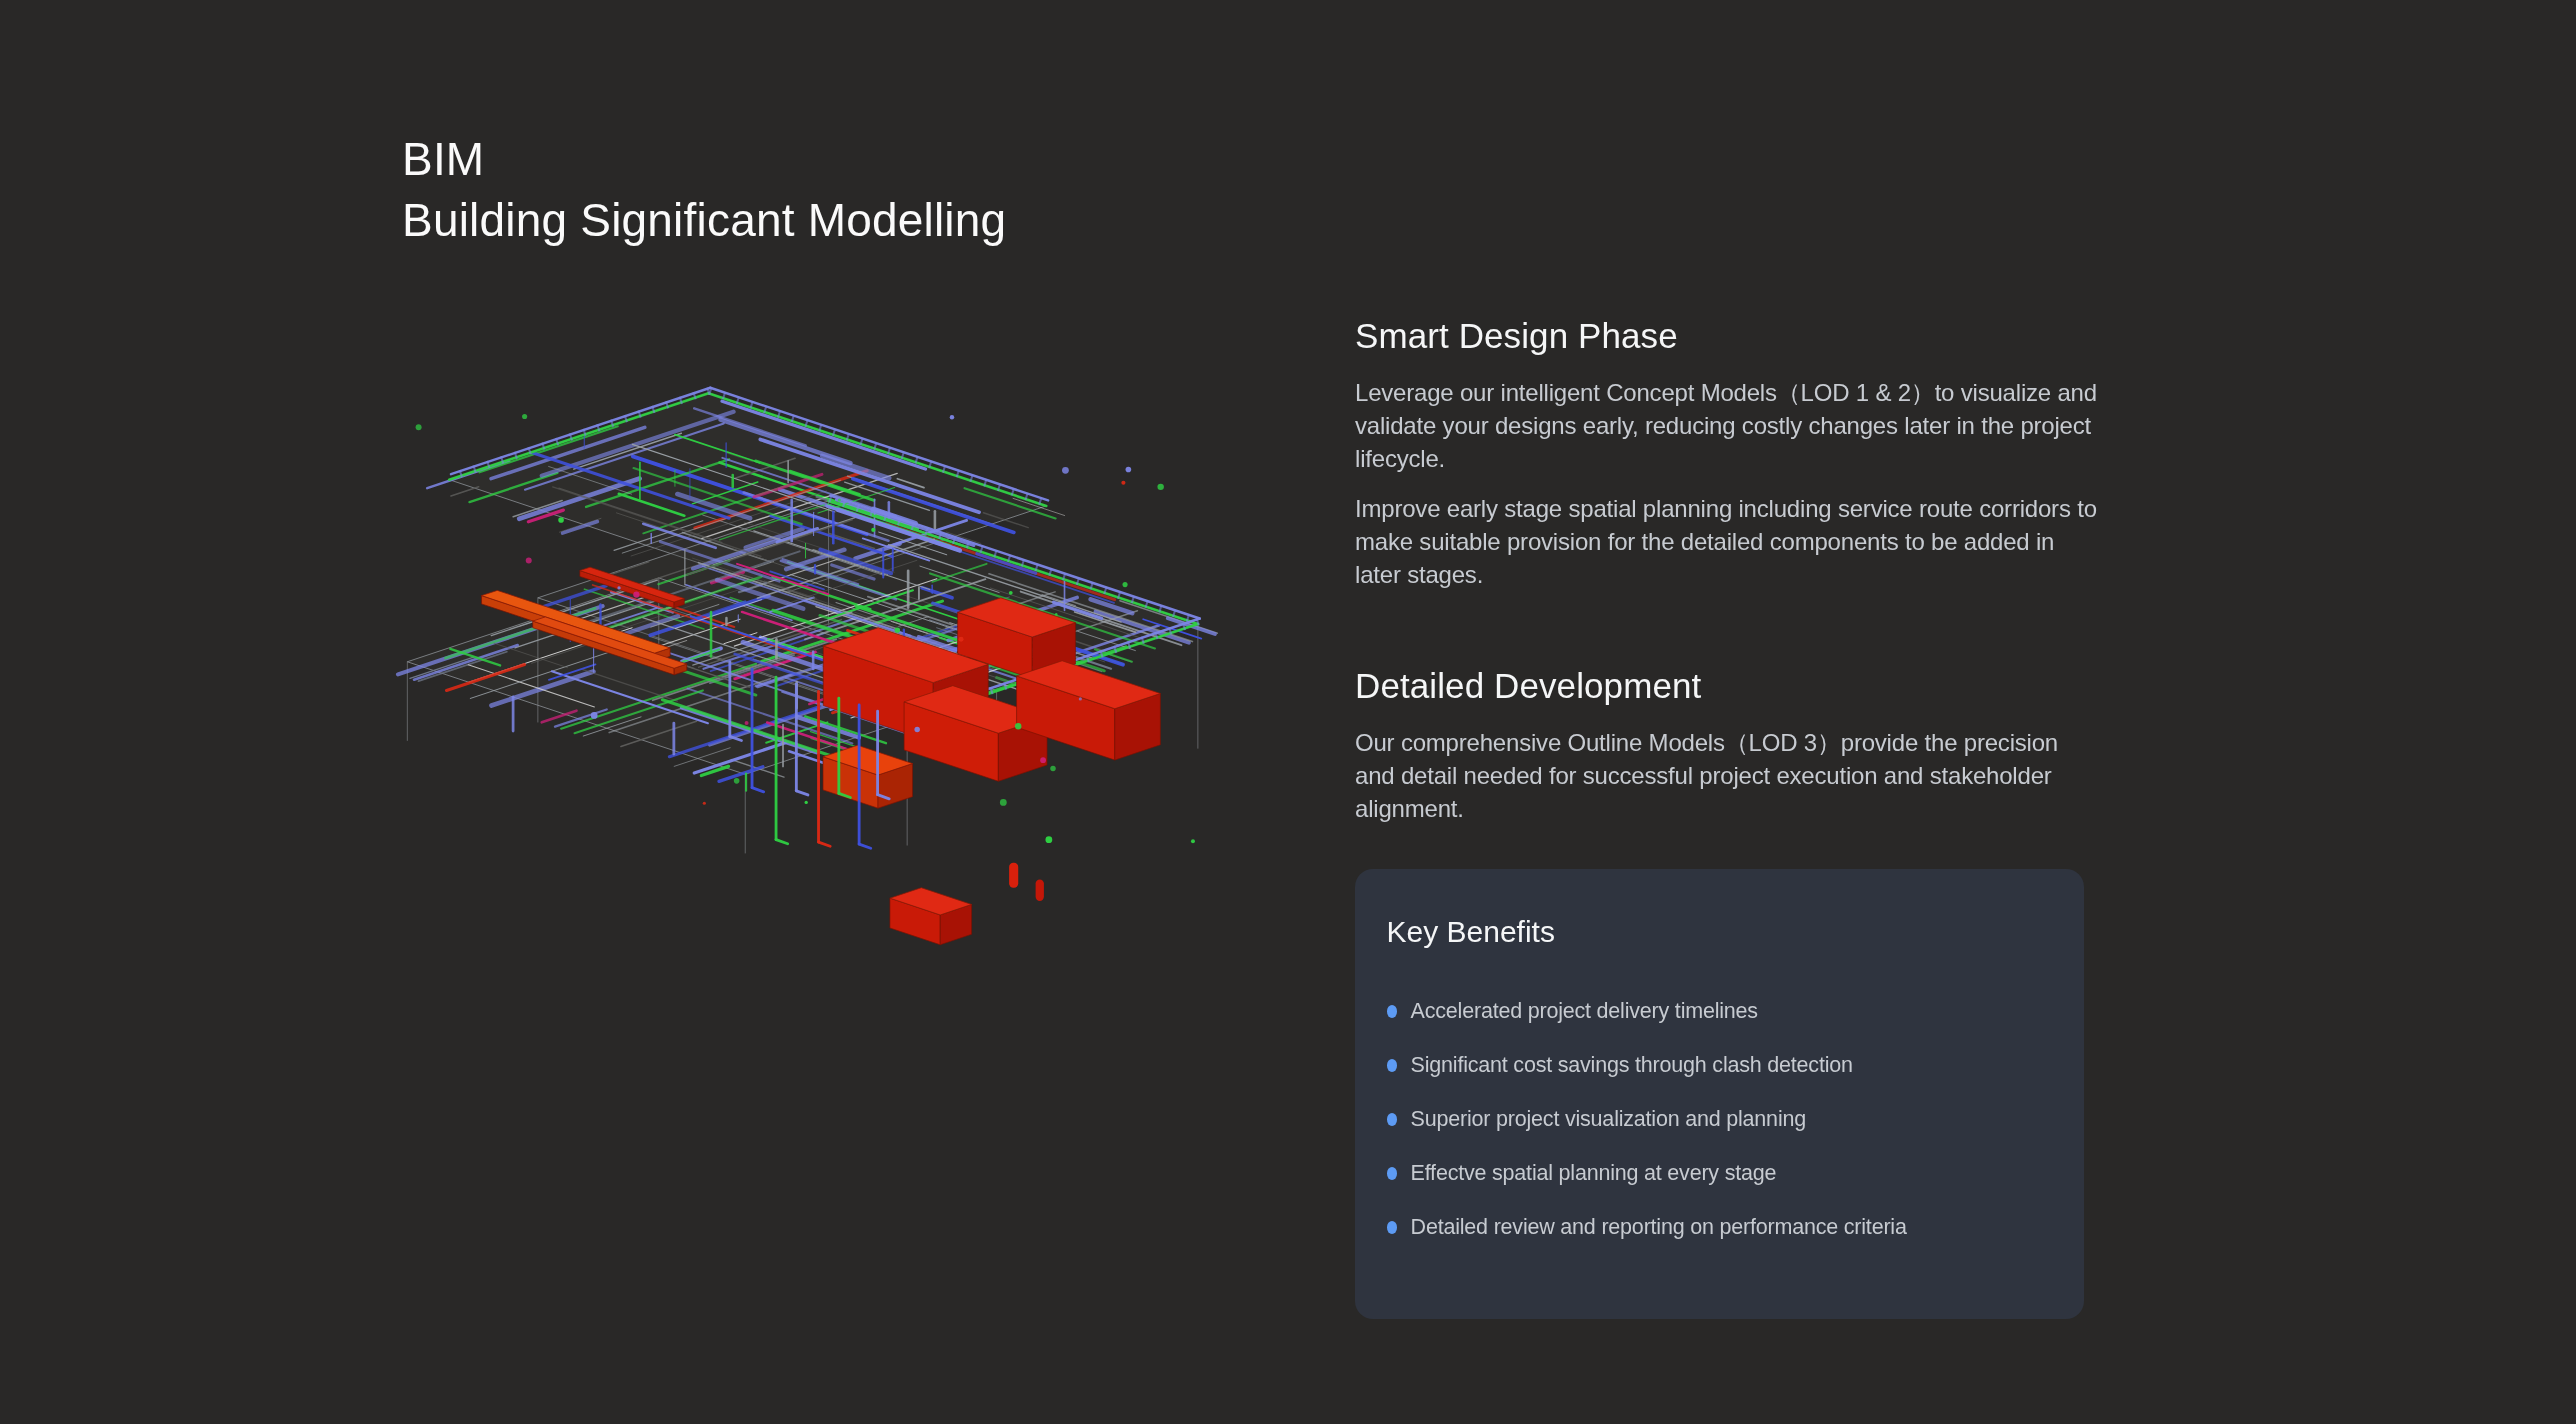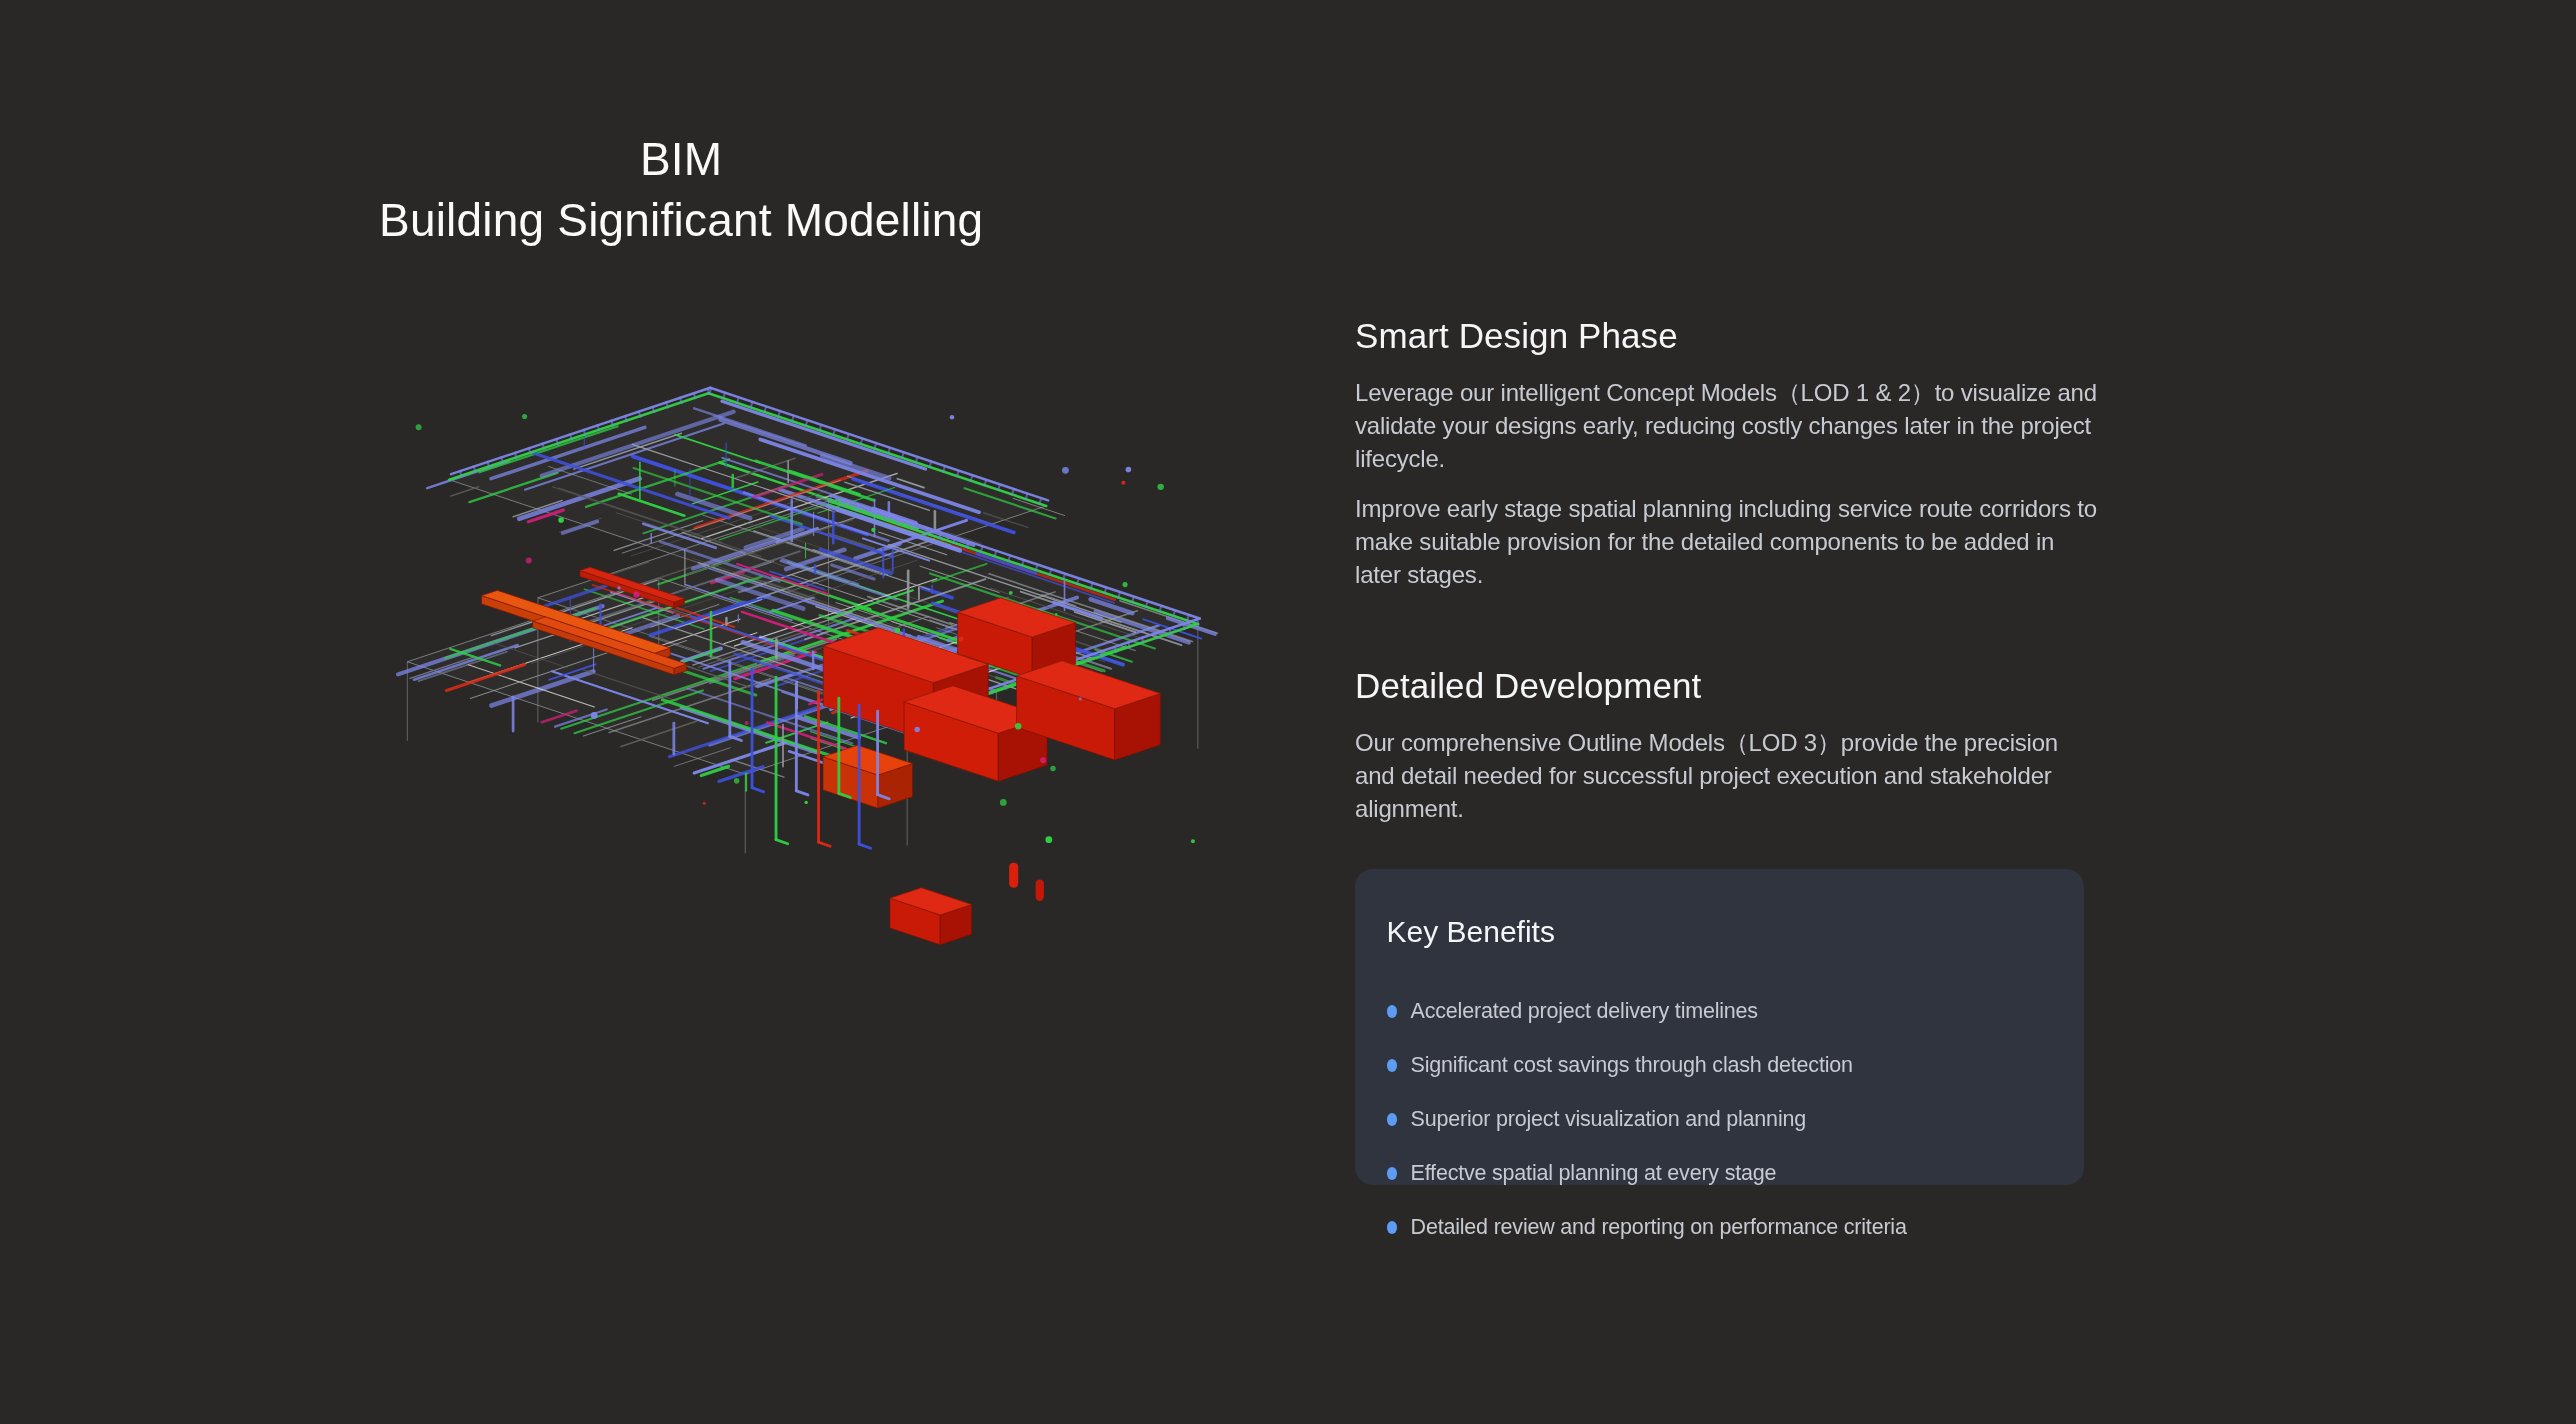--- a/index.html
+++ b/index.html
@@ -2,39 +2,39 @@
 <html style="--page_bg: #292827; --card_bg: #2f343f; --title: #fafafa; --heading: #f5f6f7; --body_text: #c7cbd1; --bullet: #5d9bf4;font-size:13.3px"><head>
 <meta charset="utf-8">
 <style>
   html,body{margin:0;padding:0;}
   body{
     width:2576px;height:1425px;position:relative;overflow:hidden;
     background:var(--page_bg,#292827);
     font-family:"Liberation Sans",sans-serif;
   }
   .title{
-    position:absolute;left:379px;top:98px;
-    color:var(--title,#fafafa);font-size:46px;line-height:61px;font-weight:400;letter-spacing:0.2px;text-align:center;
+    position:absolute;left:402px;top:98px;
+    color:var(--title,#fafafa);font-size:46px;line-height:61px;font-weight:400;letter-spacing:0.2px;
   }
   #model{position:absolute;left:373px;top:356px;width:878px;height:646px;}
   .h2{
     position:absolute;left:1355px;width:737px;
     color:var(--heading,#f5f6f7);font-size:35px;line-height:36px;font-weight:400;letter-spacing:0.1px;
   }
   .para{
     position:absolute;left:1355px;width:745px;
     color:var(--body_text,#c7cbd1);font-size:24px;line-height:33px;font-weight:400;letter-spacing:-0.2px;
   }
   #h-smart{top:289px}
   #p-smart1{top:352px}
   #p-smart2{top:468px}
   #h-detail{top:639px}
   #p-detail{top:702px}
   .card{
-    position:absolute;left:1355px;top:869px;width:729px;height:316px;
+    position:absolute;left:1355px;top:869px;width:729px;height:450px;
     background:var(--card_bg,#2f343f);border-radius:18px;
     box-sizing:border-box;padding:45px 33px 0 31.5px;
   }
   .card h3{margin:0;color:var(--heading,#f5f6f7);font-size:30px;line-height:36px;font-weight:400;}
   .card ul{list-style:none;margin:45px 0 0 0;padding:0;display:flex;flex-direction:column;gap:21px;}
   .card li{display:flex;align-items:center;gap:13.3px;color:var(--body_text,#c7cbd1);font-size:21.5px;line-height:33px;letter-spacing:-0.2px;}
   .dot{width:10.8px;height:13.3px;border-radius:50%;background:var(--bullet,#5d9bf4);flex:0 0 auto;}
 </style>
 </head>
 <body>

